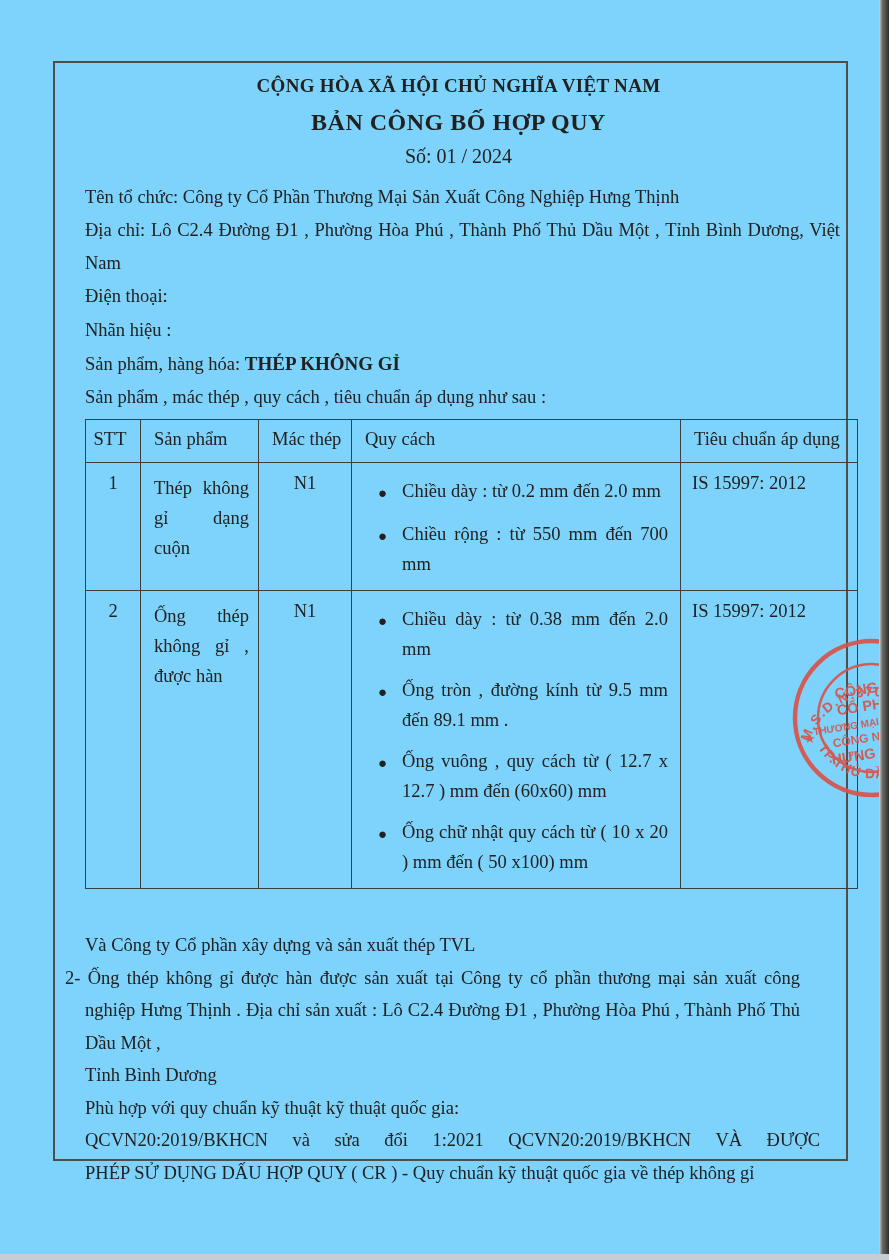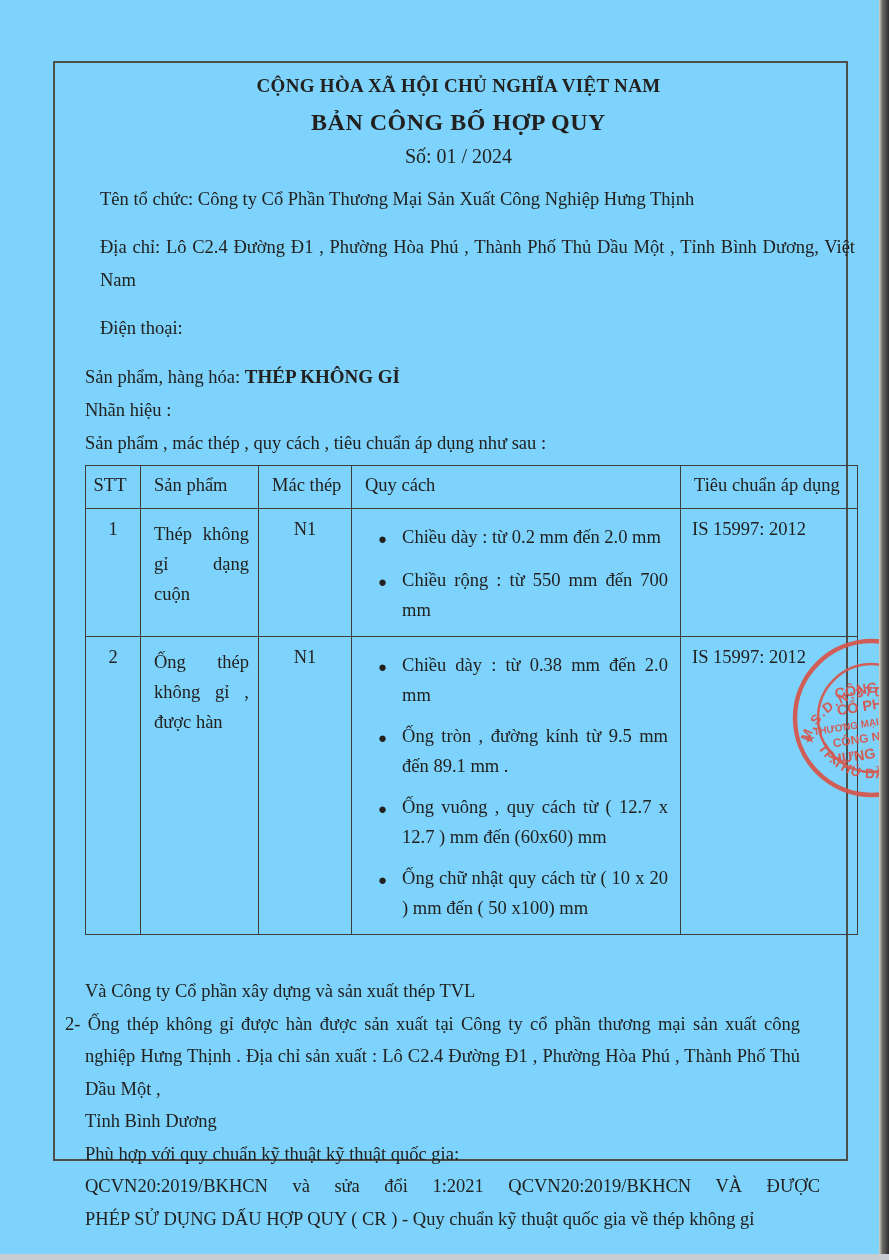--- a/index.html
+++ b/index.html
@@ -22,21 +22,21 @@
     border:2px solid #4e4e4b;box-sizing:border-box;
     padding:12px 14px 0 30px;
   }
   .nat-header{text-align:center;}
   .nat-line1{font-size:19px;font-weight:bold;letter-spacing:.3px;}
   .nat-line2{display:inline-block;position:relative;font-size:18px;font-weight:bold;margin-top:5px;padding:0 4px 3px 4px;}
   .nat-line2 .underline{position:absolute;left:-12px;right:42px;bottom:0;border-bottom:2px solid #2f2f2d;}
   .doc-title{margin-top:12px;text-align:center;font-size:24px;font-weight:bold;letter-spacing:.5px;}
   .doc-number{margin-top:9px;text-align:center;font-size:20px;}
   .org{margin-top:13px;font-size:18.5px;line-height:33px;}
-  .org p{margin:15px;}
+  .org p{margin:0;}
   .org .org-address{text-align:justify;width:755px;}
   .product{margin-top:1px;font-size:18.5px;line-height:33px;}
   .product p{margin:0;}
   .p-indent{margin-left:7px;}
   .product .product-value{font-weight:bold;font-size:19px;}
   
   table.spec-table{border-collapse:collapse;table-layout:fixed;margin-top:5px;width:772px;font-size:18.5px;}
   table.spec-table th,table.spec-table td{border:1.6px solid #3e3e3c;vertical-align:top;font-weight:normal;box-sizing:border-box;}
   th.col-stt{width:55px;}  th.col-sp{width:118px;} th.col-mt{width:93px;}
   th.col-qc{width:329px;}  th.col-tc{width:177px;}
@@ -79,24 +79,24 @@
     <div class="doc-title">BẢN CÔNG BỐ HỢP QUY</div>
     <div class="doc-number">Số: 01 / 2024</div>
 
     <div class="org">
       <p class="org-name">Tên tổ chức: Công ty Cổ Phần Thương Mại Sản Xuất Công Nghiệp Hưng Thịnh</p>
       <p class="org-address">Địa chỉ: Lô C2.4 Đường Đ1 , Phường Hòa Phú , Thành Phố Thủ Dầu Một , Tỉnh Bình Dương, Việt Nam</p>
       <p class="org-phone">Điện thoại:</p>
     </div>
 
     <div class="product">
+      <p class="p-indent">Nhãn hiệu :</p>
       <p class="p-indent">
         <span>Sản phẩm, hàng hóa: </span><span class="product-value">THÉP KHÔNG GỈ</span>
       </p>
-      <p class="p-indent">Nhãn hiệu :</p>
       <p class="p-indent">Sản phẩm , mác thép , quy cách , tiêu chuẩn áp dụng như sau :</p>
     </div>
 
     <table class="spec-table">
       <tbody>
           <tr class="head-row">
         <th class="col-stt">STT</th>
         <th class="col-sp">Sản phẩm</th>
         <th class="col-mt">Mác thép</th>
         <th class="col-qc">Quy cách</th>

